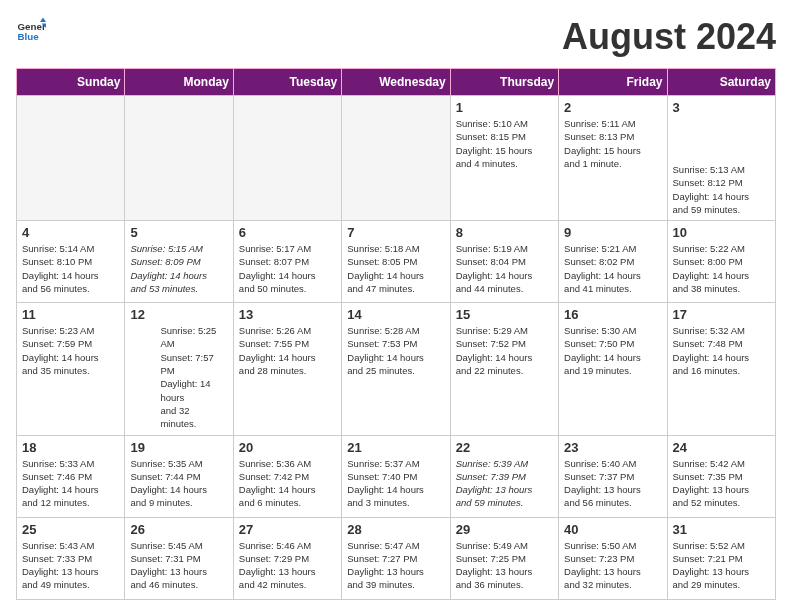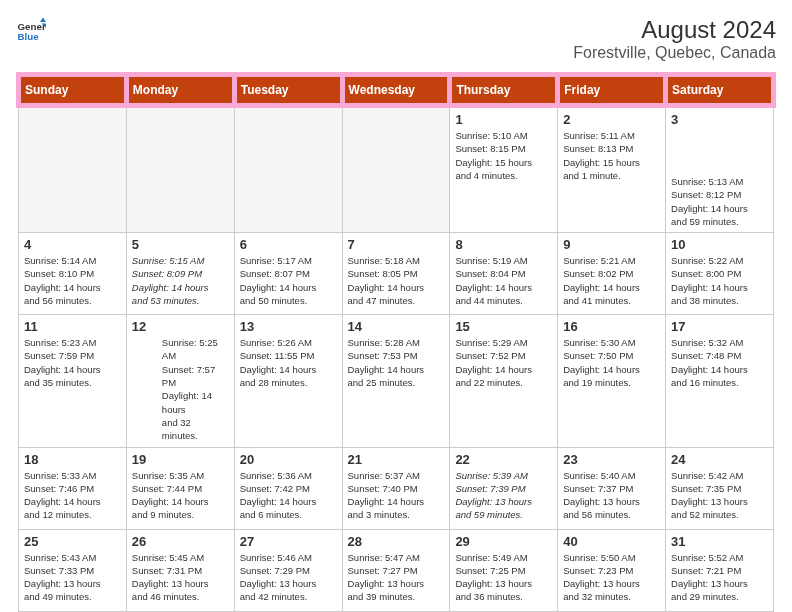--- a/index.html
+++ b/index.html
@@ -22,41 +22,41 @@
       gap: 4px;
     }
     .logo-icon {
       width: 30px;
       height: 30px;
     }
     .title-area {
       text-align: right;
     }
     .month-title {
-      font-size: 24px;
-      font-weight: normal;
+      font-size: 36px;
+      font-weight: bold;
       color: #333;
     }
     .location-title {
       font-size: 16px;
       color: #555;
     }
     .calendar-table {
       width: 100%;
       border-collapse: collapse;
       table-layout: fixed;
     }
     .calendar-table th {
-      background: #c2410c;
+      background: #701a75;
       color: #fff;
       font-size: 12px;
       font-weight: bold;
       padding: 6px 4px;
-      text-align: left;
-      border: 5px solid #f9a8d4;
+      text-align: right;
+      border: 1px solid #f9a8d4;
     }
     .calendar-table td {
       border: 1px solid #ccc;
       vertical-align: top;
       padding: 4px 5px;
       font-size: 10px;
       color: #333;
       height: 82px;
       background: #fff;
     }
@@ -82,21 +82,20 @@
   <div class="logo">
     <svg class="logo-icon" viewBox="0 0 40 40" xmlns="http://www.w3.org/2000/svg">
       <text x="2" y="18" font-size="13" font-weight="bold" fill="#333">General</text>
       <text x="2" y="32" font-size="13" font-weight="bold" fill="#2176c7">Blue</text>
       <polygon points="32,8 40,8 36,2" fill="#2176c7"></polygon>
       <polygon points="34,10 40,10 40,16" fill="#2176c7"></polygon>
     </svg>
   </div>
   <div class="title-area">
     <div class="month-title">August 2024</div>
-    <div class="location-title">Forestville, Quebec, Canada</div>
   </div>
 </div>
 
 <table class="calendar-table">
   <thead>
     <tr>
     <th>Sunday</th>
         <th>Monday</th>
         <th>Tuesday</th>
         <th>Wednesday</th>
@@ -195,21 +194,21 @@
         <td>
           <div class="day-number">12</div>
           <div class="day-info" style="white-space: pre-line; margin-left: 30px;">Sunrise: 5:25 AM
 Sunset: 7:57 PM
 Daylight: 14 hours
 and 32 minutes.</div>
         </td>
         <td>
           <div class="day-number">13</div>
           <div class="day-info" style="white-space: pre-line;">Sunrise: 5:26 AM
-Sunset: 11:55 PM
+Sunset: 7:55 PM
 Daylight: 14 hours
 and 28 minutes.</div>
         </td>
         <td>
           <div class="day-number">14</div>
           <div class="day-info" style="white-space: pre-line;">Sunrise: 5:28 AM
 Sunset: 7:53 PM
 Daylight: 14 hours
 and 25 minutes.</div>
         </td>

